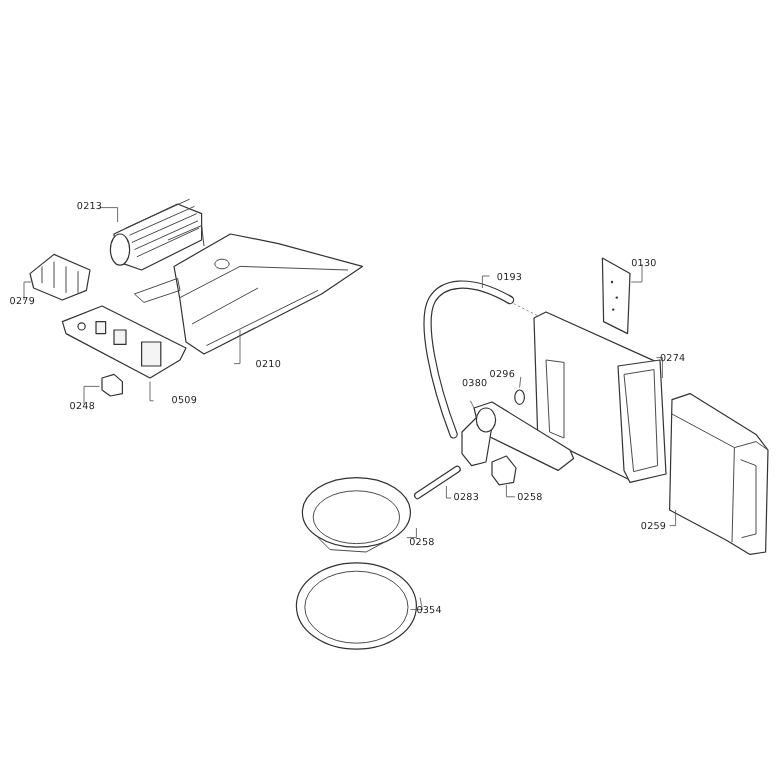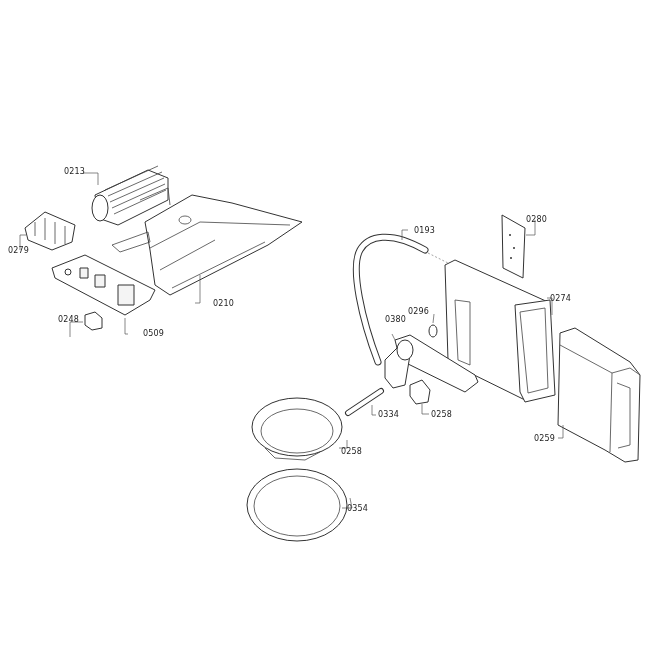--- a/index.html
+++ b/index.html
@@ -115,25 +115,25 @@
   <path class="lead" d="M376,415 L372,415 L372,405"></path>
   <path class="lead" d="M429,414 L422,414 L422,404"></path>
   <path class="lead" d="M558,438 L563,438 L563,425"></path>
   <path class="lead" d="M339,448 L347,448 L347,440"></path>
   <path class="lead" d="M342,508 L352,508 L350,498"></path>
 </svg>
 
 <span class="lbl" style="left:64px;top:168px">0213</span>
 <span class="lbl" style="left:8px;top:247px">0279</span>
 <span class="lbl" style="left:143px;top:330px">0509</span>
-<span class="lbl" style="left:58px;top:316px">0248</span>
+<span class="lbl" style="left:58px;top:335px">0248</span>
 <span class="lbl" style="left:213px;top:300px">0210</span>
 <span class="lbl" style="left:414px;top:227px">0193</span>
-<span class="lbl" style="left:526px;top:216px">0280</span>
+<span class="lbl" style="left:526px;top:216px">0130</span>
 <span class="lbl" style="left:550px;top:295px">0274</span>
 <span class="lbl" style="left:408px;top:308px">0296</span>
 <span class="lbl" style="left:385px;top:316px">0380</span>
-<span class="lbl" style="left:378px;top:411px">0334</span>
+<span class="lbl" style="left:378px;top:411px">0283</span>
 <span class="lbl" style="left:431px;top:411px">0258</span>
 <span class="lbl" style="left:341px;top:448px">0258</span>
 <span class="lbl" style="left:534px;top:435px">0259</span>
 <span class="lbl" style="left:347px;top:505px">0354</span>
 </div>
 
 </body></html>

